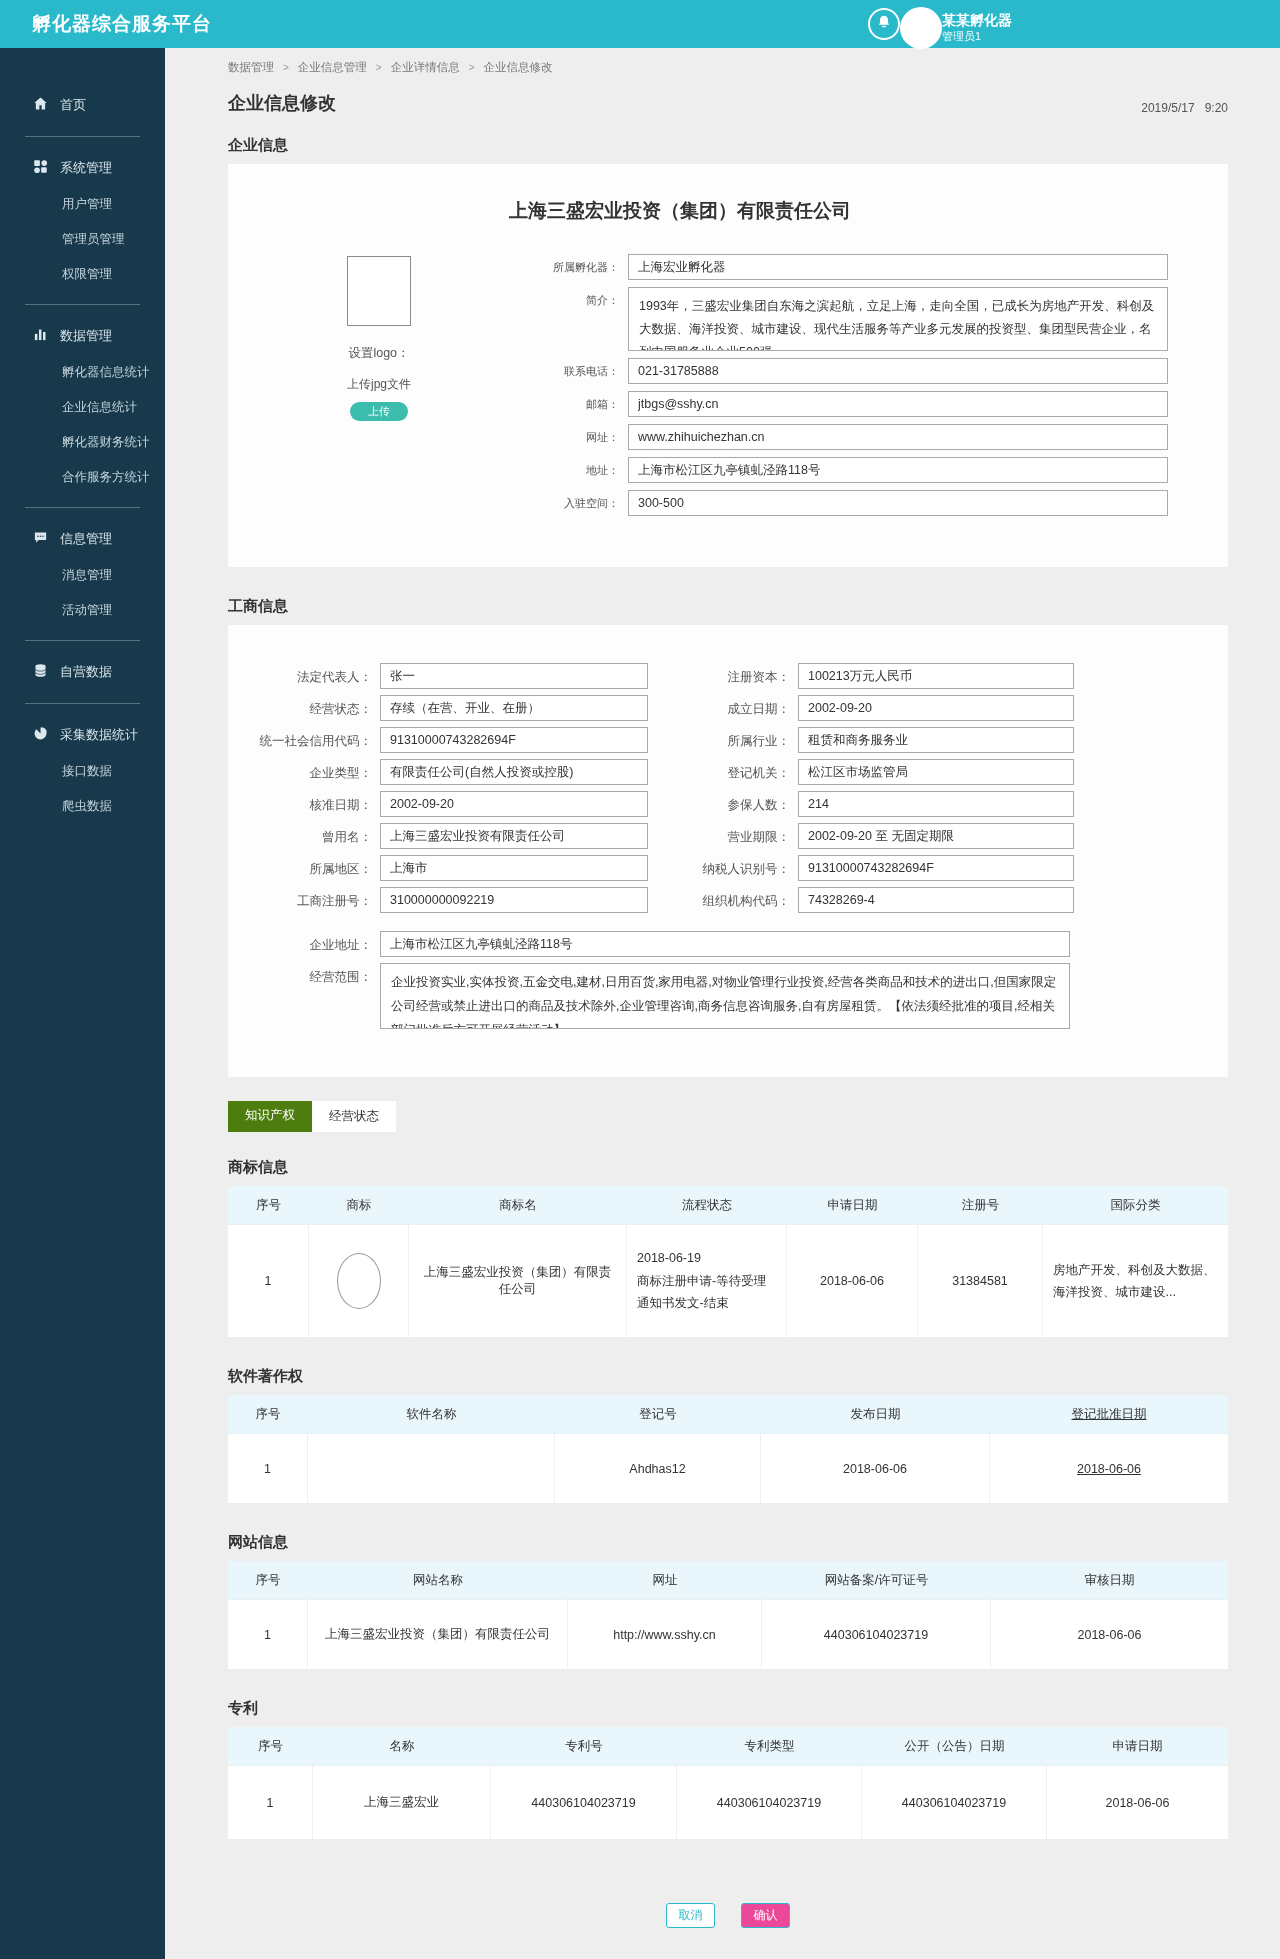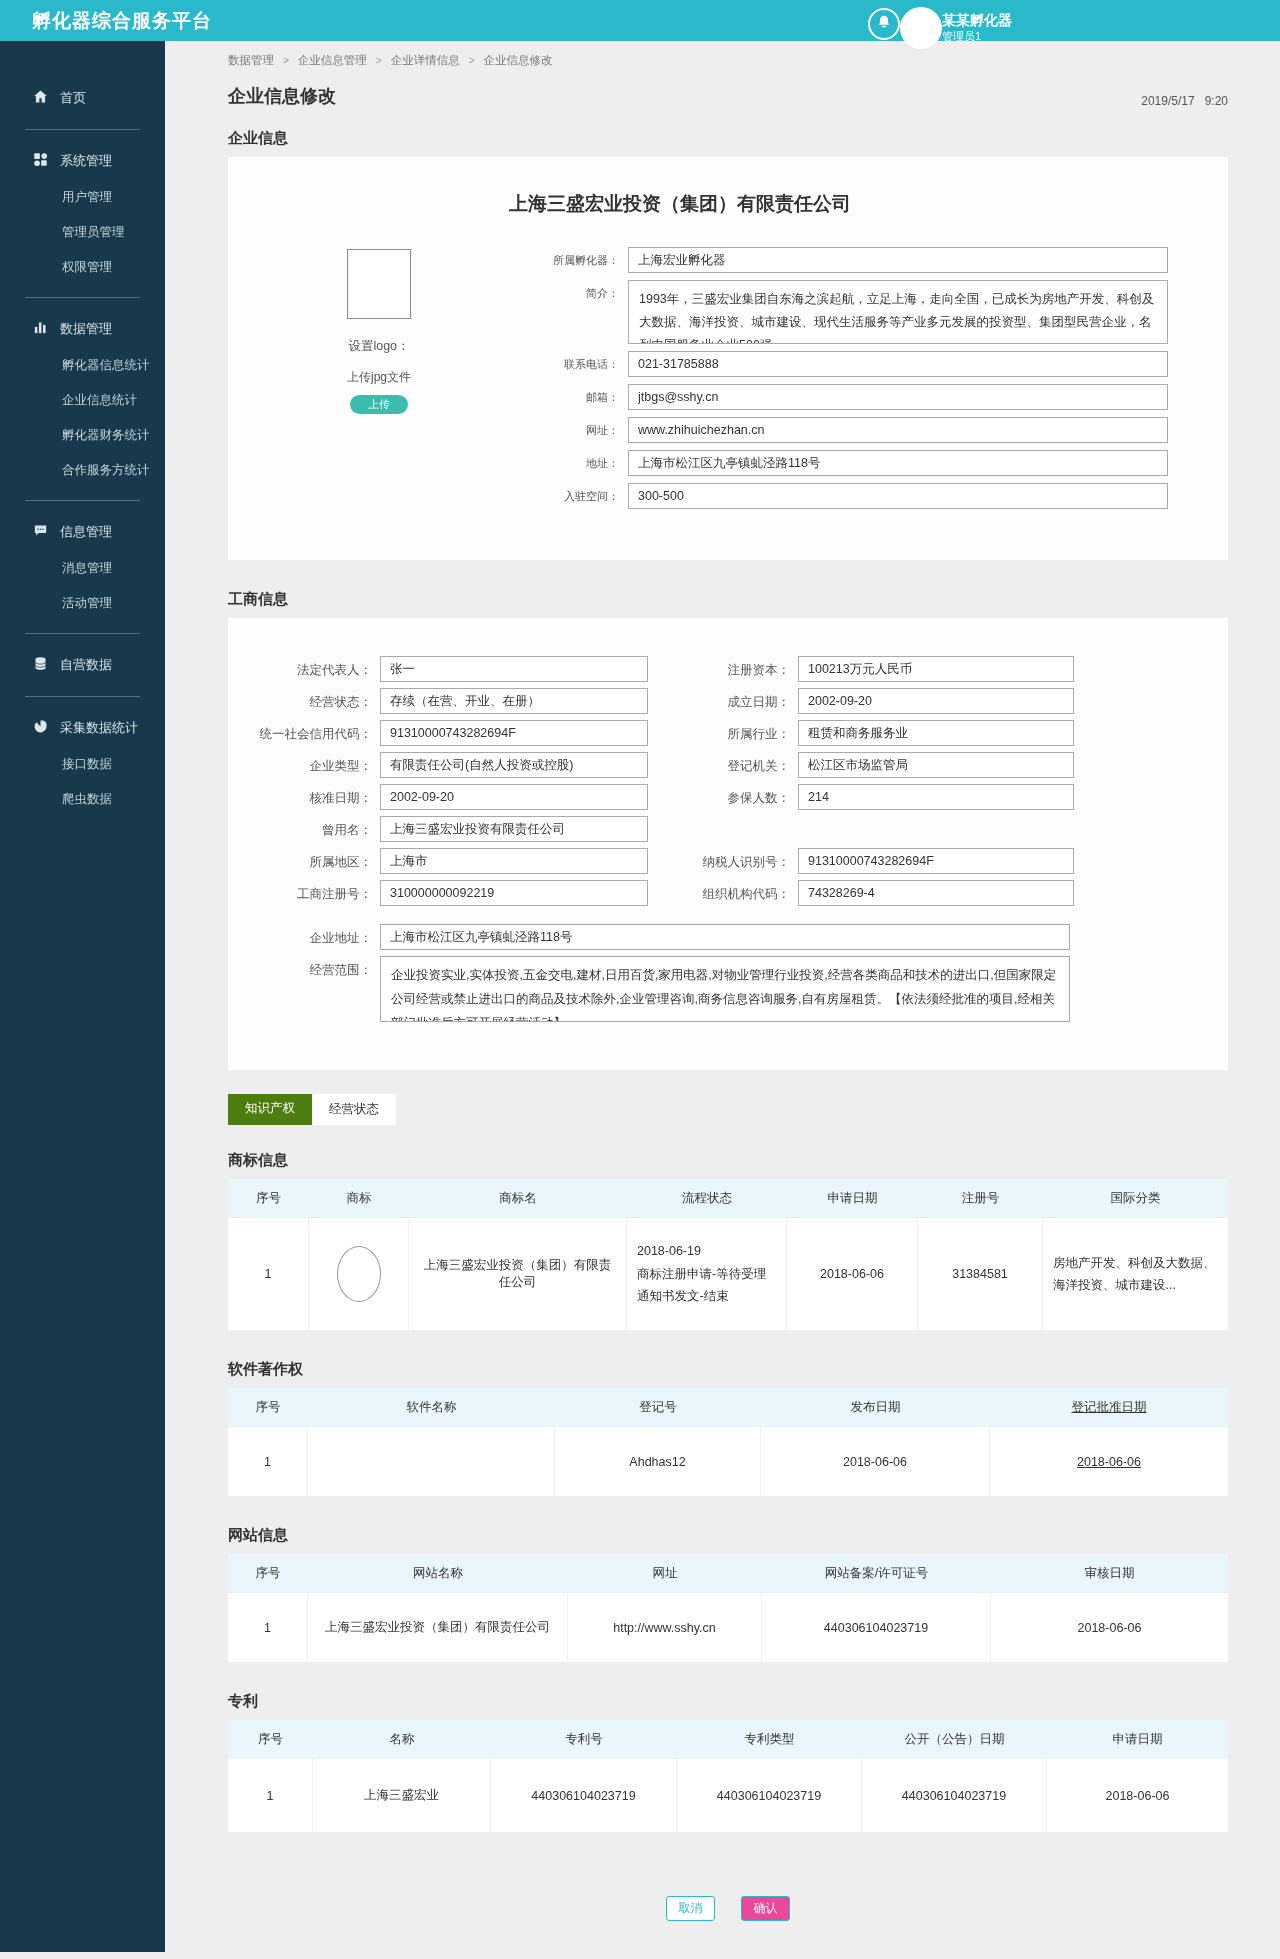--- a/index.html
+++ b/index.html
@@ -1,20 +1,20 @@
 <!DOCTYPE html>
 <html><head>
 <meta charset="utf-8">
 <style>
   * { margin:0; padding:0; box-sizing:border-box; }
   html,body { width:1280px; height:1959px; overflow:hidden; }
   body { font-family:"Liberation Sans","DejaVu Sans",sans-serif; background:#eeeeee; color:#333; }
 
   
-  .topbar { position:relative; height:41px; background:#29b9cb; display:flex; align-items:center; z-index:3; }
+  .topbar { position:relative; height:48px; background:#29b9cb; display:flex; align-items:center; z-index:3; }
   .topbar-title { color:#fff; font-size:19px; font-weight:bold; letter-spacing:1px; margin-left:32px; }
   .topbar-right { position:absolute; right:268px; top:0; height:48px; display:flex; align-items:center; gap:0; }
   .bell-wrap { width:32px; height:32px; border:2px solid #fff; border-radius:50%; display:flex; align-items:center; justify-content:center; }
   .avatar { width:42px; height:42px; background:#fff; border-radius:50%; margin-top:8px; }
   .user-meta { color:#fff; line-height:1.25; margin-top:8px; }
   .user-org { font-size:14px; font-weight:bold; }
   .user-role { font-size:11px; opacity:.95; }
 
   
   .frame { display:flex; height:1911px; }
@@ -309,20 +309,24 @@
         <div class="pair pr">
             <span class="lbl">参保人数：</span>
             <input class="ipt" value="214" style="">
           </div>
       </div>
       <div class="biz-row">
         <div class="pair pl">
             <span class="lbl">曾用名：</span>
             <input class="ipt" value="上海三盛宏业投资有限责任公司" style="">
           </div>
+        <div class="pair pr">
+            <span class="lbl">营业期限：</span>
+            <input class="ipt" value="2002-09-20 至 无固定期限" style="">
+          </div>
       </div>
       <div class="biz-row">
         <div class="pair pl">
             <span class="lbl">所属地区：</span>
             <input class="ipt" value="上海市" style="">
           </div>
         <div class="pair pr">
             <span class="lbl">纳税人识别号：</span>
             <input class="ipt" value="91310000743282694F" style="">
           </div>

